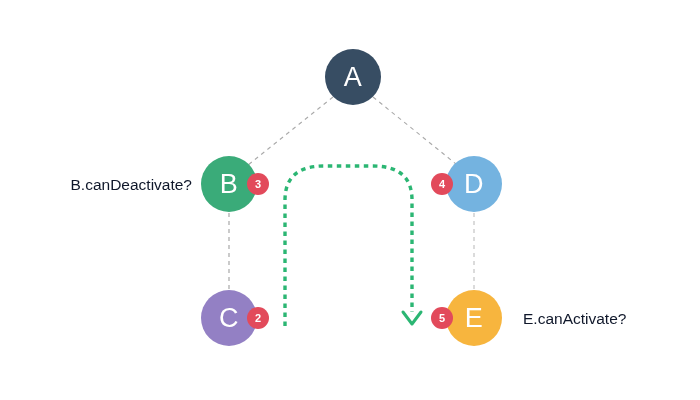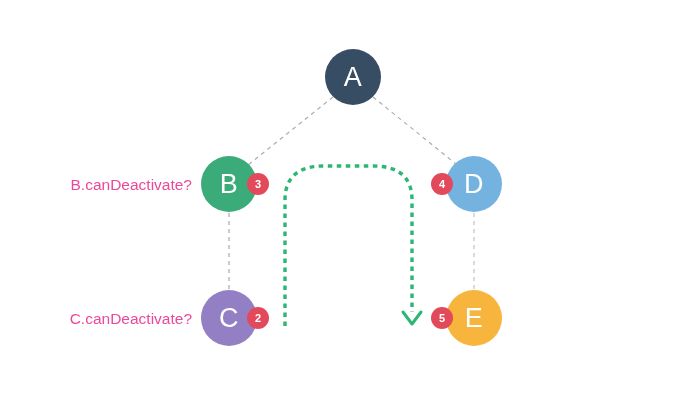--- a/index.html
+++ b/index.html
@@ -49,21 +49,21 @@
     font-size: 11px;
     font-weight: 700;
     display: flex;
     align-items: center;
     justify-content: center;
     line-height: 1;
     user-select: none;
   }
   .label {
     position: absolute;
-    color: #ec4899;
+    color: #0f172a;
     font-size: 15.5px;
     font-weight: 400;
     white-space: nowrap;
     line-height: 1;
     user-select: none;
   }
   .label.right-aligned {
     text-align: right;
   }
 </style>
@@ -107,24 +107,24 @@
   <div class="badge" style="left:431px; top:173px;">
     <span>4</span>
   </div>
 
   <div class="node" style="left:201px; top:290px; background:#9380c4;">
     <span>C</span>
   </div>
   <div class="badge" style="left:247px; top:307px;">
     <span>2</span>
   </div>
-  <div class="label right-aligned" style="left:40px; top:311px; width:152px;">
-    <span>C.canDeactivate?</span>
-  </div>
 
   <div class="node" style="left:446px; top:290px; background:#f7b53e;">
     <span>E</span>
   </div>
   <div class="badge" style="left:431px; top:307px;">
     <span>5</span>
   </div>
+  <div class="label" style="left:523px; top:311px;">
+    <span>E.canActivate?</span>
+  </div>
 
 </div>
 
 </body></html>

